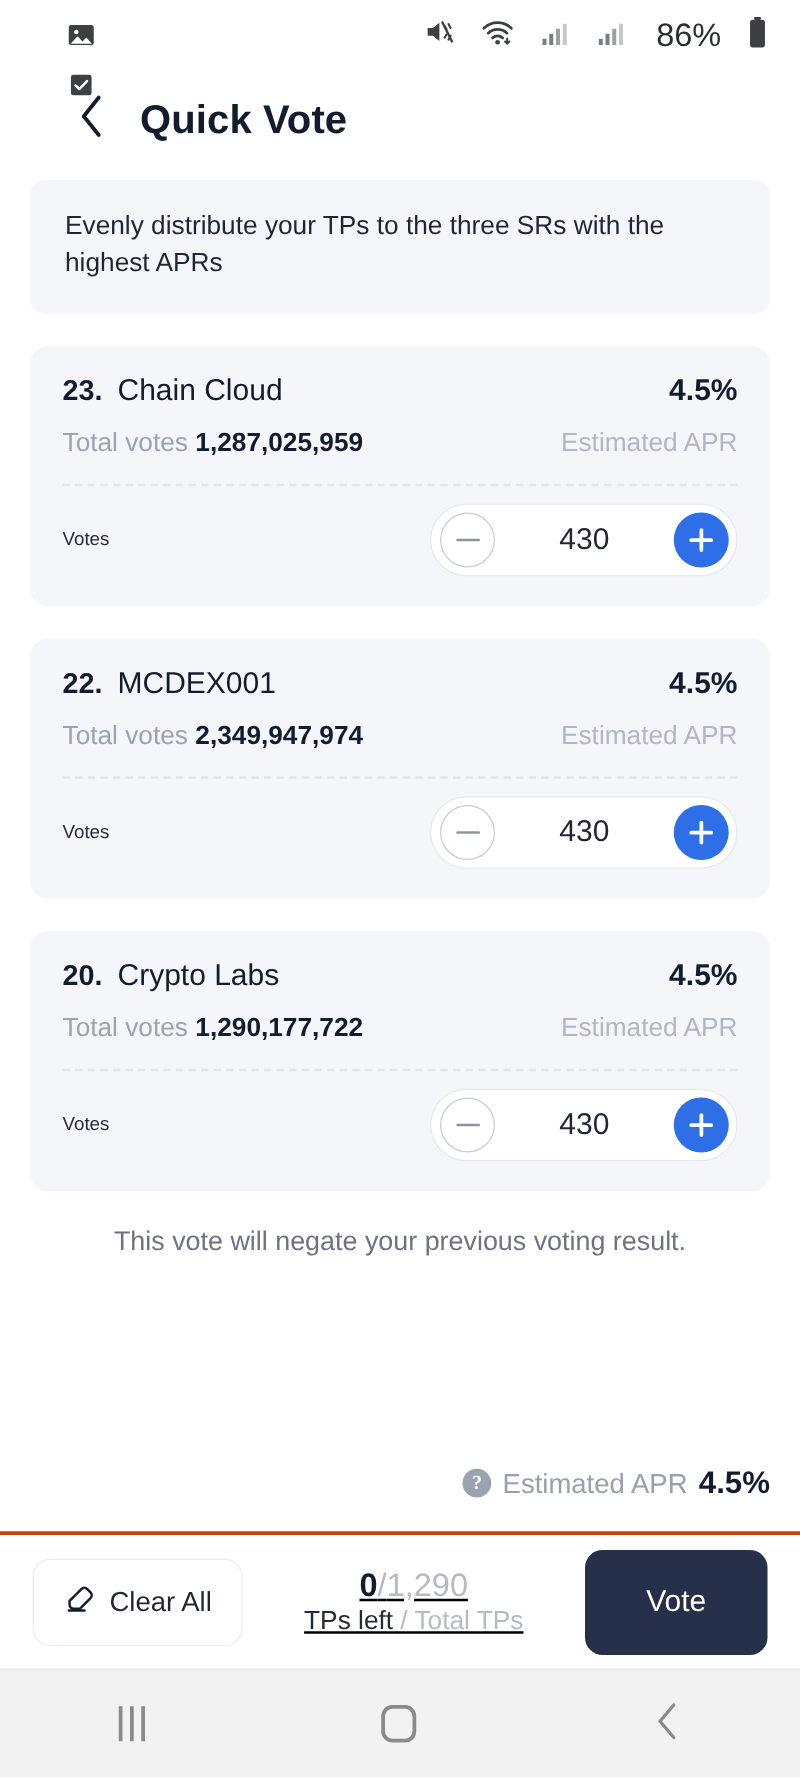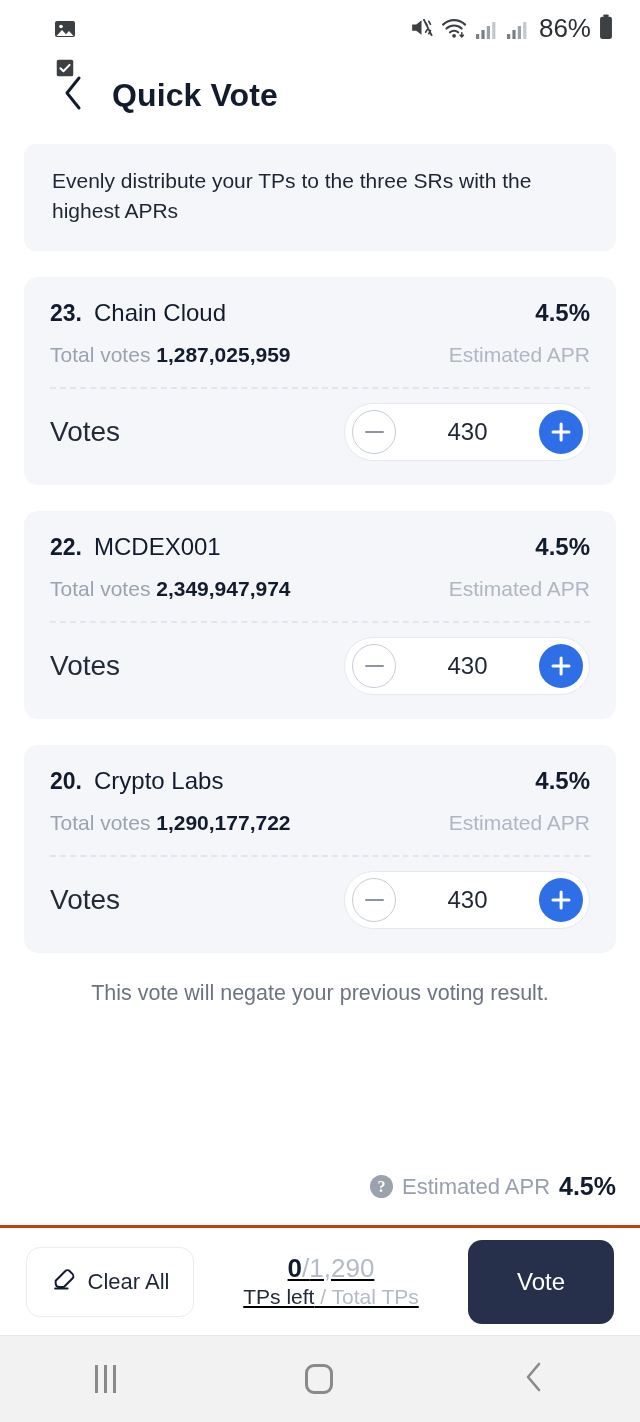--- a/index.html
+++ b/index.html
@@ -13,21 +13,21 @@
 
   
   .statusbar {
     height: 56px; flex: 0 0 56px;
     display: flex; align-items: center; justify-content: space-between;
     padding: 0 26px 0 38px;
     color: #3c4043;
   }
   .sb-left { display: flex; align-items: center; gap: 12px; flex-direction: column; }
   .sb-time { font-size: 27px; letter-spacing: .2px; color: #2b2f33; }
-  .sb-right { display: flex; align-items: flex-end; gap: 7px; }
+  .sb-right { display: flex; align-items: center; gap: 21px; }
   .sb-pct { font-size: 26px; color: #2b2f33; margin-left: 2px; }
   .ic { display: inline-block; }
 
   
   .header {
     flex: 0 0 78px;
     display: flex; align-items: center; gap: 22px;
     padding: 0 22px 0 20px;
     margin-left: 36px;
   }
@@ -70,21 +70,21 @@
   .apr-label { font-size: 21px; color: #b0b7c3; }
 
   .dash-divider {
     border: 0; border-top: 2px dashed #e1e5ec; margin: 0 0 0 0;
   }
 
   .card-row3 {
     display: flex; align-items: center; justify-content: space-between;
     margin-top: 14px; padding-bottom: 6px;
   }
-  .votes-label { font-size: 28px; color: #242b38; }
+  .votes-label { font-size: 15px; color: #242b38; }
 
   .stepper {
     width: 246px; height: 58px;
     background: #ffffff; border: 1px solid #e6e9ef; border-radius: 29px;
     display: flex; align-items: center; justify-content: space-between;
     padding: 0 6px 0 7px;
   }
   .step-minus {
     width: 44px; height: 44px; border-radius: 50%;
     border: 1.6px solid #c7ccd6; background: transparent;

